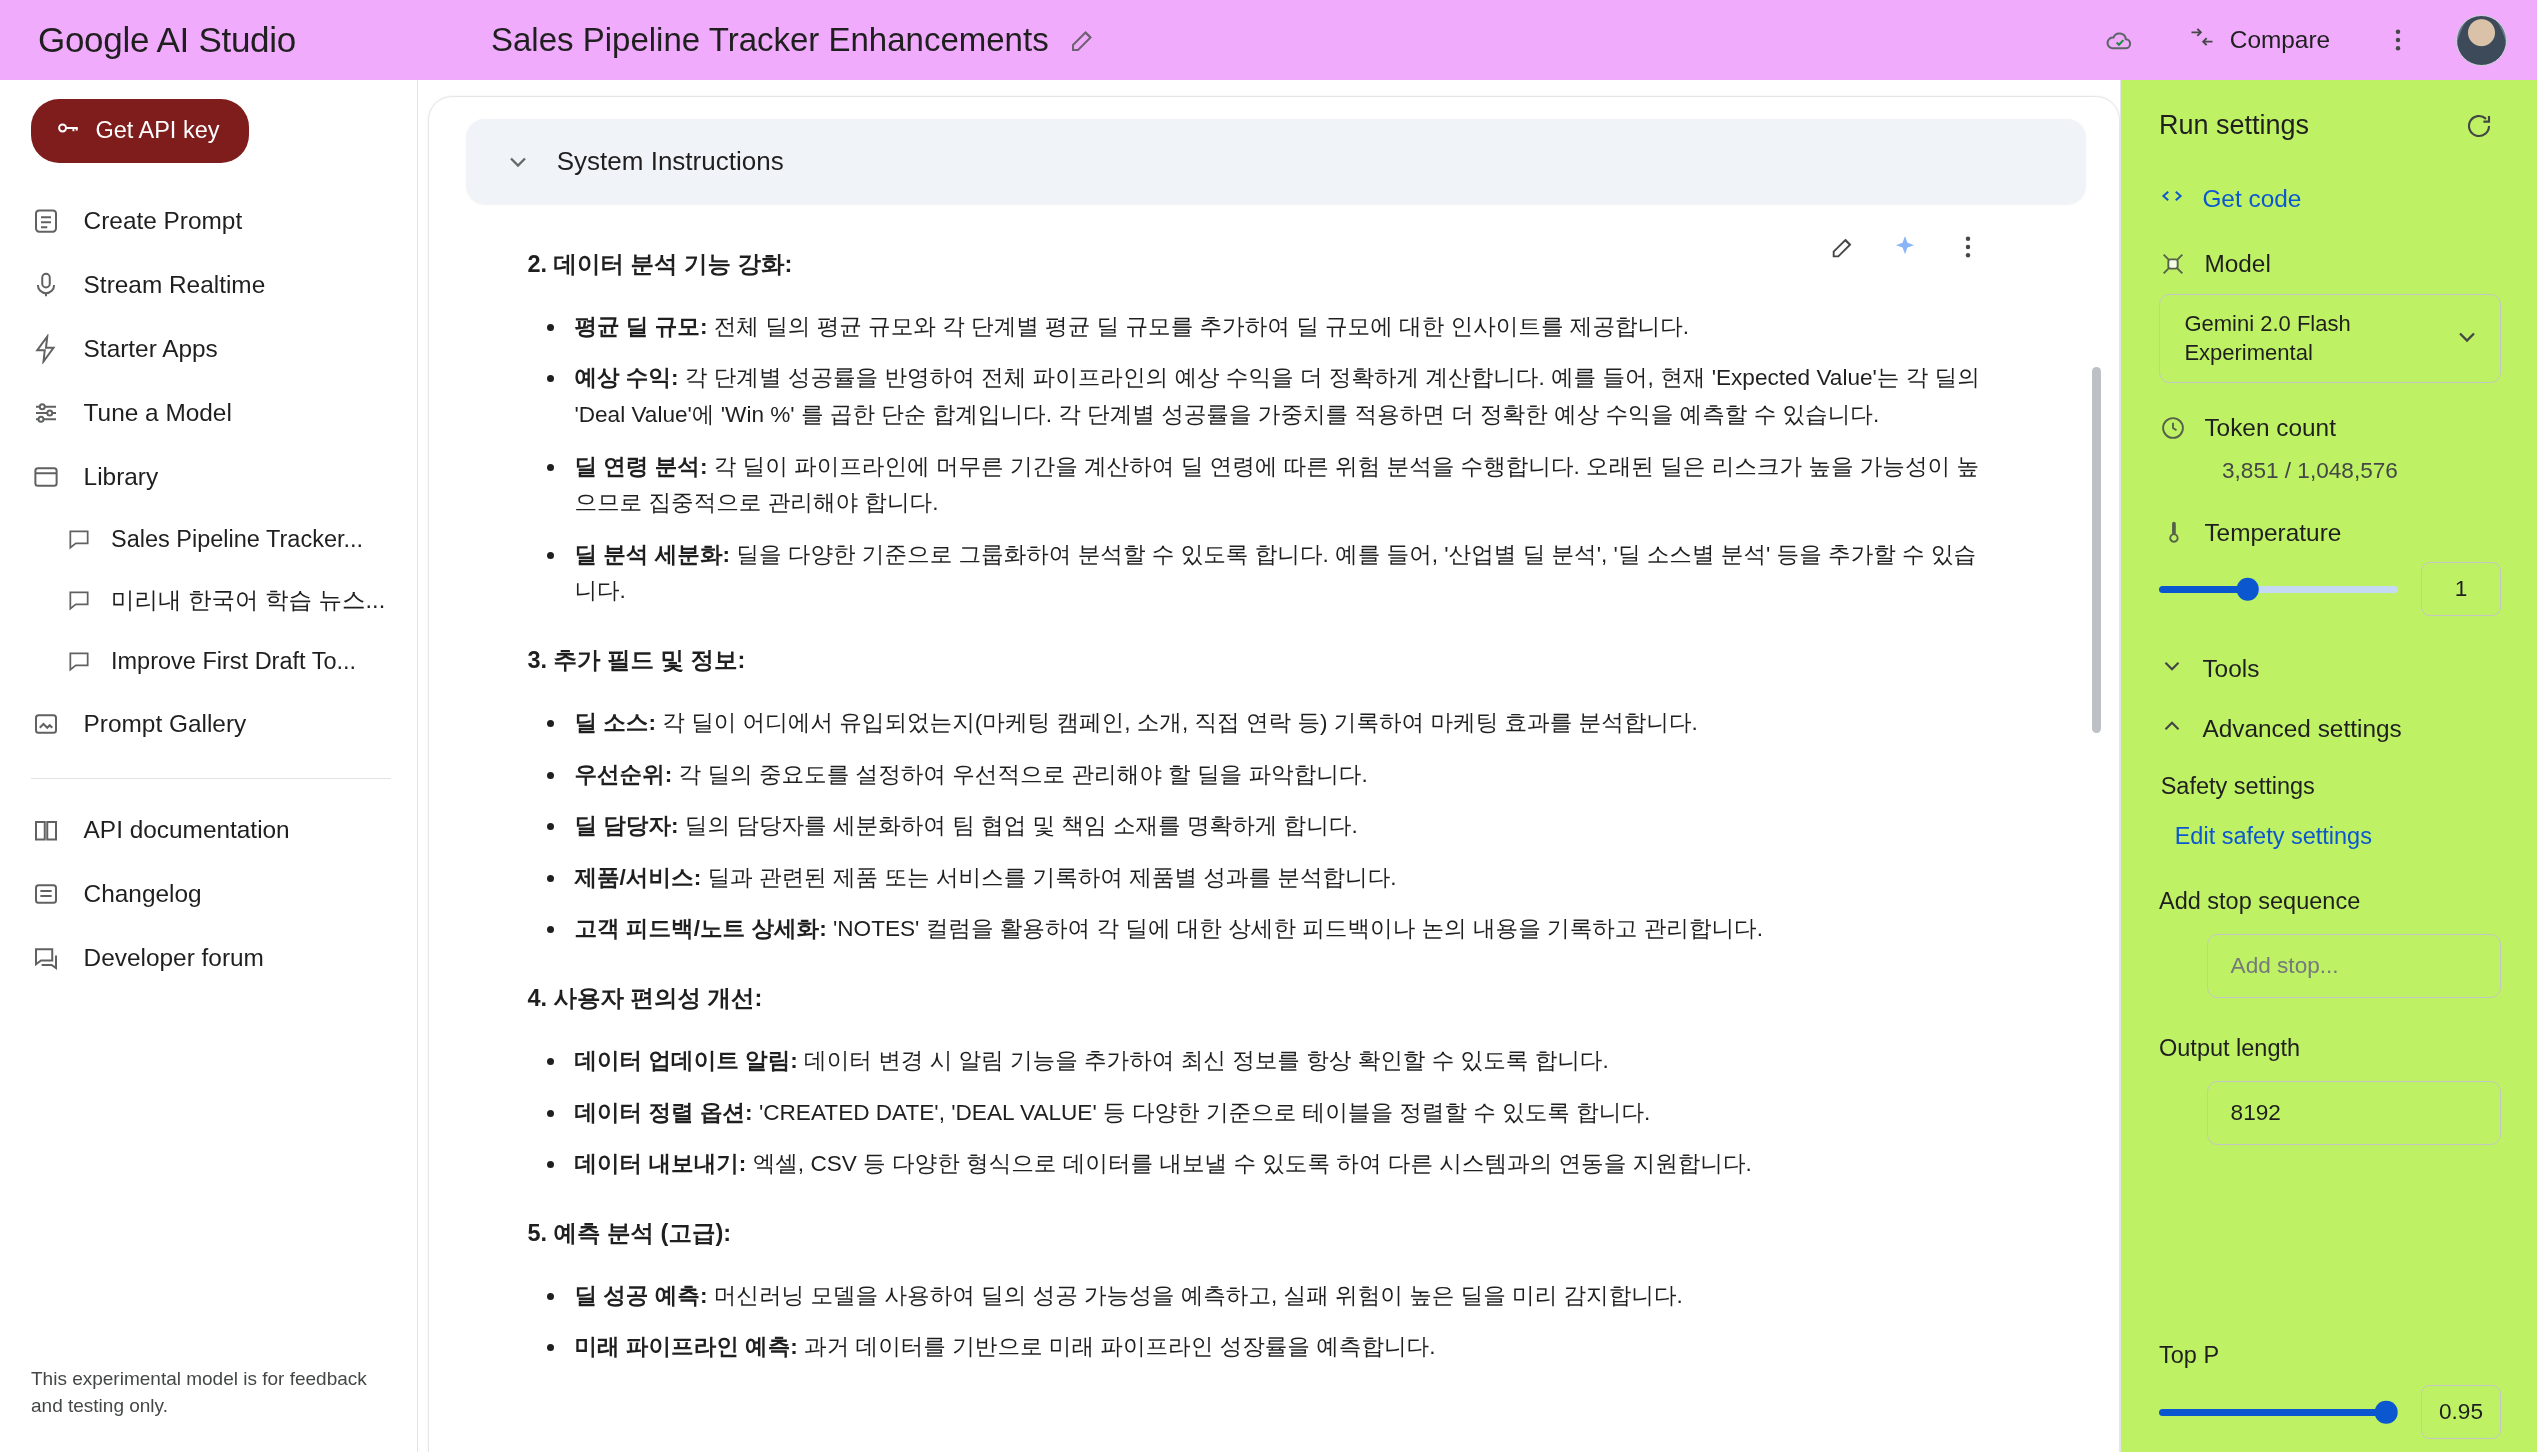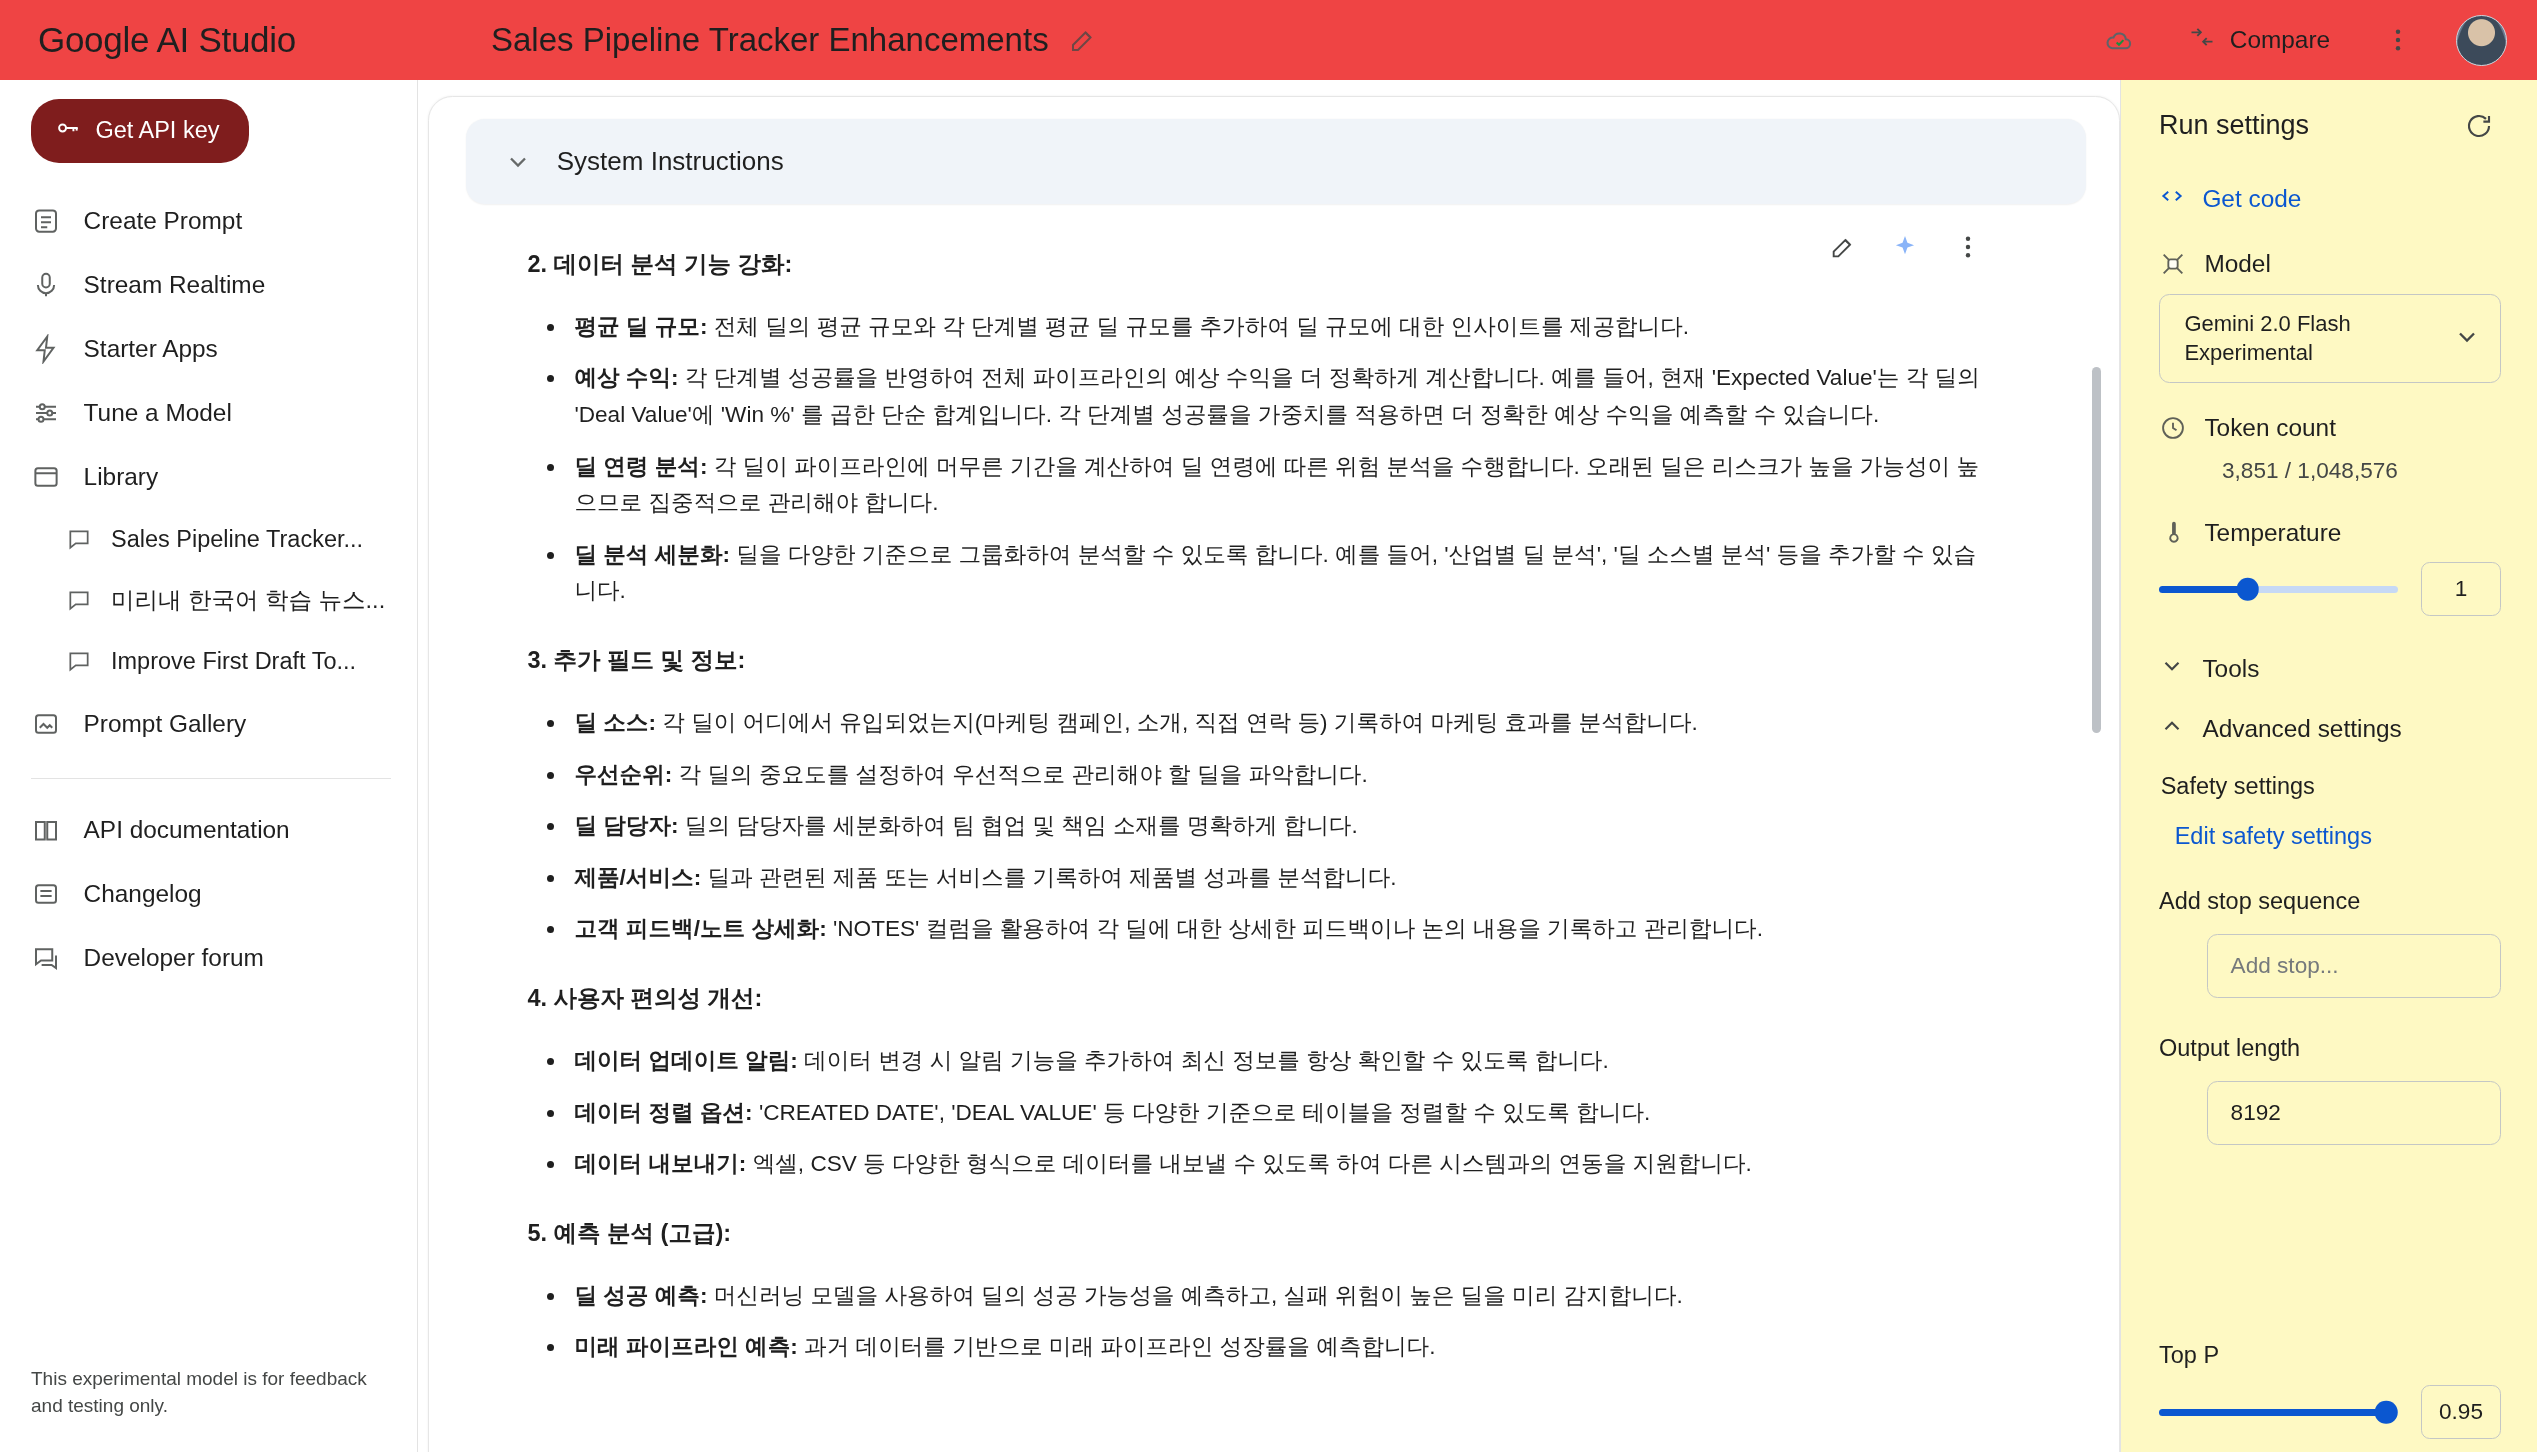--- a/index.html
+++ b/index.html
@@ -17,21 +17,21 @@
     position: relative;
   }
 
   
   .topbar {
     height: 80px;
     flex: 0 0 80px;
     display: flex;
     align-items: center;
     padding: 0 31px 0 38px;
-    background: #ef4444;
+    background: #f0abfc;
     position: relative;
     z-index: 5;
   }
   .brand {
     font-size: 35px;
     letter-spacing: -0.3px;
     color: #1f1f1f;
     white-space: nowrap;
     width: 418px;
   }
@@ -244,21 +244,21 @@
     background: #bdc1c6;
     border-radius: 5.2px;
     z-index: 6;
   }
 
   
   .runpanel {
     width: 418px;
     flex: 0 0 418px;
     border-left: 0.9px solid #e3e3e3;
-    background: #fef9c3;
+    background: #bef264;
     padding: 0 37px 0 38px;
     position: relative;
     overflow: hidden;
   }
   .rp-head {
     display: flex;
     align-items: center;
     height: 91px;
   }
   .rp-title { font-size: 27px; color: #1f1f1f; }

